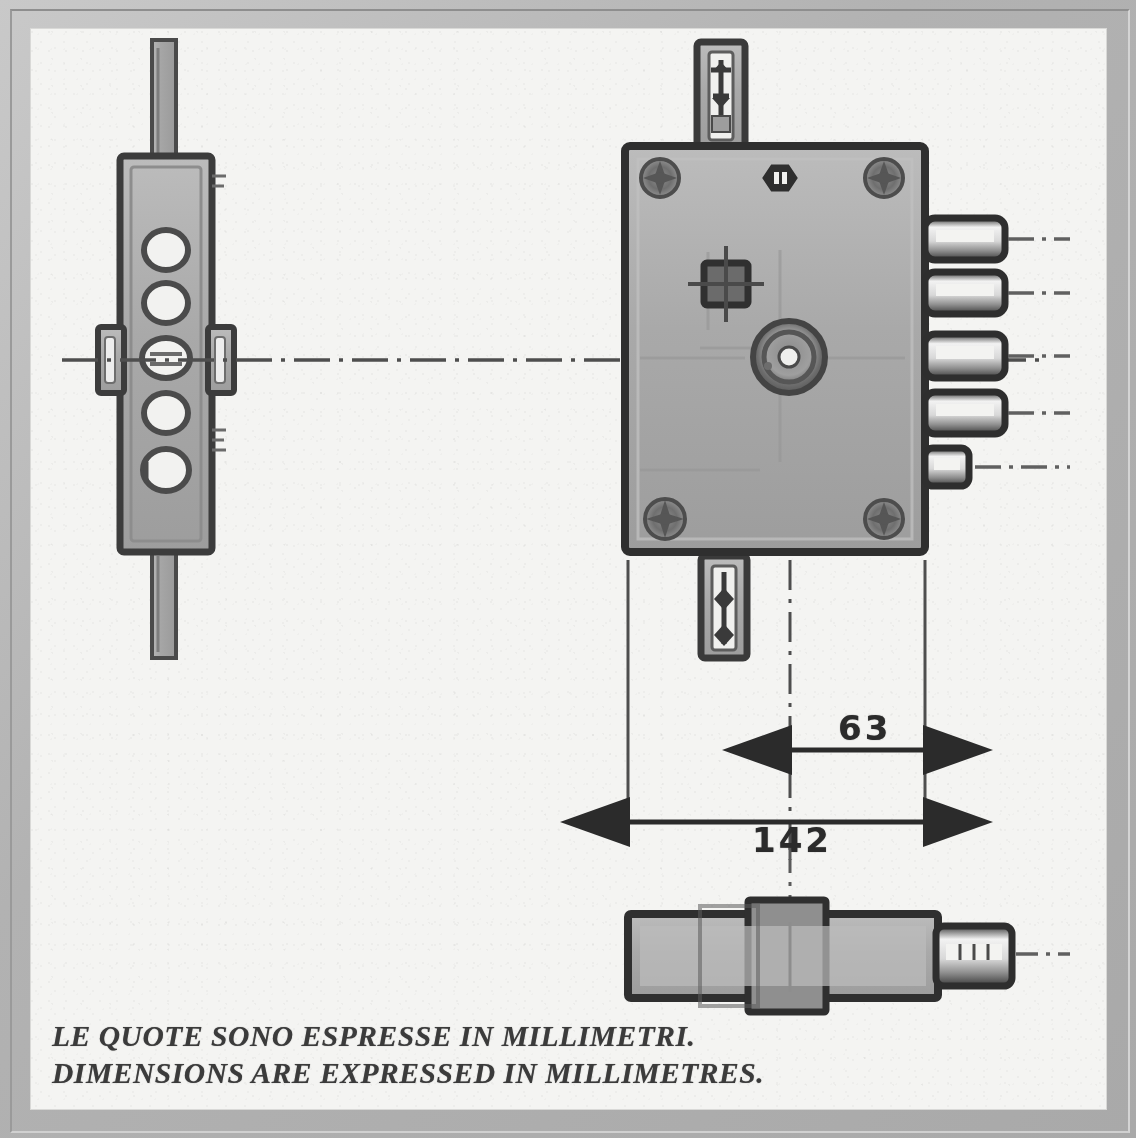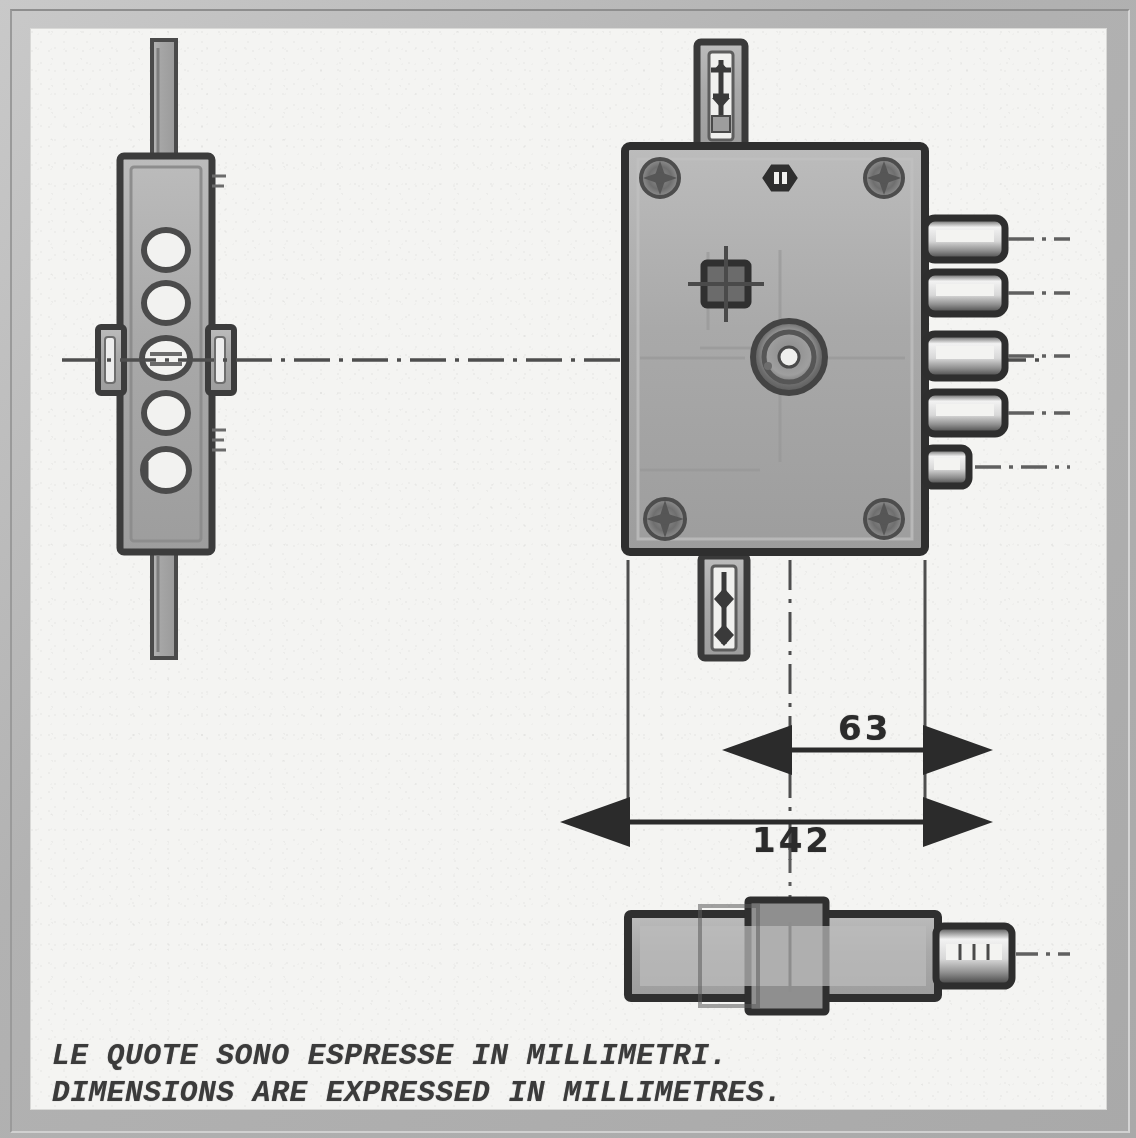--- a/index.html
+++ b/index.html
@@ -41,25 +41,24 @@
     background-size:17px 19px,23px 21px,29px 27px,19px 23px,13px 15px;
     opacity:.9;pointer-events:none;
   }
 
   .svgwrap{position:absolute;left:0;top:0;width:1136px;height:1138px;}
 
   
   #caption{
     position:absolute;left:52px;top:1018px;width:830px;
     color:#3b3b3b;
-    font-family:Liberation Mono, monospace;
+    font-family:Liberation Serif, serif;
     font-weight:bold;
     font-style:italic;
     letter-spacing:.5px;
-    margin-top:20px;
   }
   #caption .line{
     font-size:29px;line-height:37px;
     white-space:nowrap;
     text-shadow:0 0 1px rgba(60,60,60,.55);
     transform:scaleX(1.02);
     transform-origin:left center;
   }
 
   

